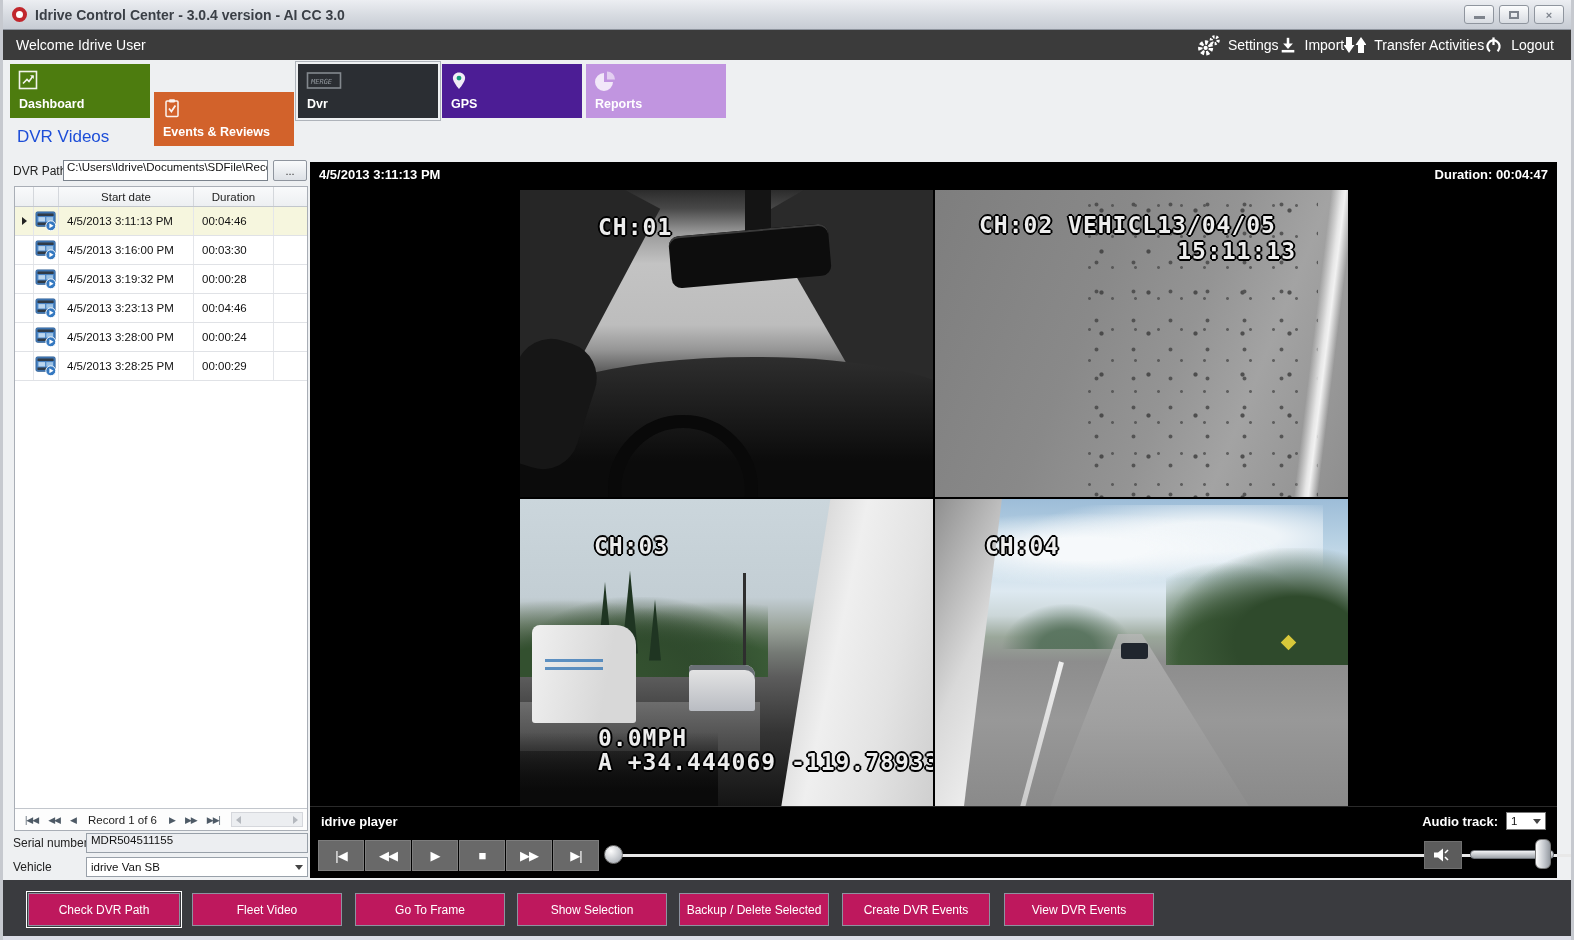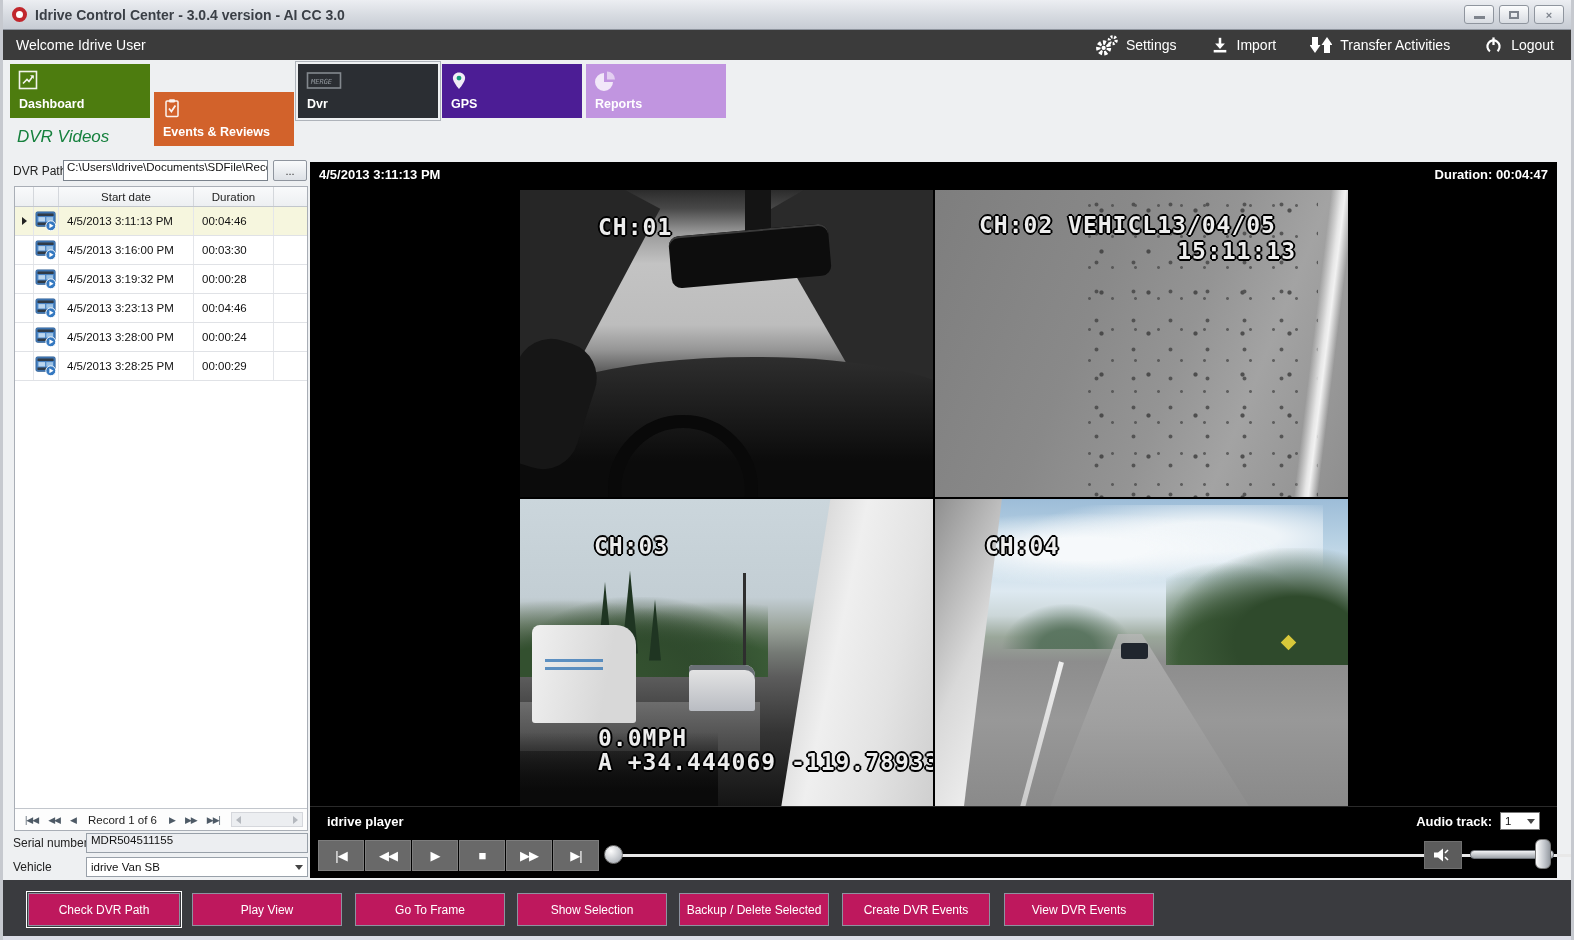--- a/index.html
+++ b/index.html
@@ -14,31 +14,31 @@
   .title-text { font-size:14px; font-weight:bold; color:#3a3f46; }
   .win-controls { position:absolute; right:10px; top:5px; display:flex; gap:5px; }
   .win-btn { width:30px; height:19px; background:linear-gradient(#fbfcfd,#d8dce2); border:1px solid #8f959e;
     border-radius:3px; color:#7d838c; display:flex; align-items:center; justify-content:center; font-size:11px; font-weight:bold; }
   .glyph-min { width:11px; height:3px; background:#7d838c; margin-top:6px; }
   .glyph-max { width:10px; height:8px; border:2px solid #7d838c; }
 
   
   .topbar { position:absolute; top:30px; left:0; right:0; height:30px; background:#3b3b3b; display:flex; align-items:center; color:#fff; }
   .welcome { padding-left:16px; font-size:14px; }
-  .actions { margin-left:auto; display:flex; align-items:center; gap:34px; padding-right:20px; }
+  .actions { margin-left:auto; display:flex; align-items:center; padding-right:20px; }
   .action { display:flex; align-items:center; gap:8px; font-size:14px; cursor:default; }
 
   
   .tabbar { position:absolute; top:64px; left:10px; display:flex; gap:4px; }
   .tab { width:140px; height:54px; position:relative; color:#fff; }
   .tab.selected { outline:1px solid #aeb3ba; outline-offset:2px; }
   .tab .ticon { position:absolute; top:6px; left:8px; opacity:.92; }
   .tab .tlabel { position:absolute; bottom:7px; left:9px; font-weight:bold; font-size:12.5px; }
 
-  .page-title { position:absolute; top:127px; left:17px; font-size:17px; color:#15803d;font-style:italic; }
+  .page-title { position:absolute; top:127px; left:17px; font-size:17px; color:#1d4ed8; }
 
   
   .path-label { position:absolute; top:164px; left:13px; font-size:12px; color:#222; }
   .path-input { position:absolute; top:160px; left:63px; width:205px; height:21px; border:1px solid #7a828c;
     font-size:11.5px; padding:0 3px; color:#111; background:#fff; white-space:nowrap; overflow:hidden; font-family:"Liberation Sans",sans-serif; }
   .browse-btn { position:absolute; top:160px; left:273px; width:34px; height:21px;
     background:linear-gradient(#fafbfc,#dde1e6); border:1px solid #8f959e; border-radius:2px;
     font-size:11px; color:#333; display:flex; align-items:center; justify-content:center; }
 
   
@@ -134,21 +134,21 @@
   .q4-van-edge { position:absolute; left:0; top:0; width:27%; height:100%; clip-path:polygon(0 0, 60% 0, 26% 100%, 0 100%);
     background:linear-gradient(115deg,#8f8f8f,#d9d9d9 42%,#f2f2f2 75%); }
   .q4-roadlight { position:absolute; left:28%; top:44%; width:48%; height:56%; clip-path:polygon(34% 0, 46% 0, 100% 100%, 0 100%);
     background:linear-gradient(#b7b7b7,#8f8f8f); opacity:.75; }
   .q4-lane { position:absolute; left:30%; top:53%; width:5px; height:50%; background:linear-gradient(#efefef,#c9c9c9); transform:rotate(15deg); transform-origin:top; }
   .q4-car { position:absolute; left:45%; top:47%; width:27px; height:16px; background:#20262e; border-radius:3px; }
   .q4-sign { position:absolute; right:13%; top:45%; width:11px; height:11px; background:#d8c83a; transform:rotate(45deg); }
 
   
   .p-titlebar { position:absolute; left:0; right:0; top:644px; height:29px; border-top:1px solid #2a2a2a;
-    display:flex; align-items:center; font-size:13px; font-weight:bold; padding:0 17px; }
+    display:flex; align-items:center; font-size:13px; font-weight:bold; padding:0 11px; }
   .audio-wrap { margin-left:auto; display:flex; align-items:center; gap:8px; }
   .audio-select { width:40px; height:18px; background:#fff; color:#111; font-weight:normal; font-size:11.5px;
     display:flex; align-items:center; padding:0 4px; border:1px solid #777; }
   .controls-row { position:absolute; left:0; right:0; top:676px; height:40px; }
   .pc-btn { position:absolute; top:2px; width:46px; height:31px; background:#696969; border:1px solid #7d7d7d;
     color:#fff; font-size:13px; display:flex; align-items:center; justify-content:center; letter-spacing:-1px; }
   .seek-track { position:absolute; left:300px; top:16px; width:1104px; height:3px; background:#e8e8e8; border-radius:2px; }
   .seek-thumb { position:absolute; left:294px; top:7px; width:19px; height:19px; border-radius:50%;
     background:radial-gradient(circle at 35% 30%, #fdfdfd, #b9bdc3 70%, #8e939a); border:1px solid #777; }
   .mute-btn { position:absolute; left:1114px; top:3px; width:38px; height:28px; background:#5c5c5c; border:1px solid #6f6f6f;
@@ -488,21 +488,21 @@
           <polyline points="16,14 13,11" stroke="#fff" stroke-width="1.6" fill="none"></polyline>
         </svg>
       </div>
       <div class="vol-track"></div>
       <div class="vol-thumb"></div>
     </div>
   </div>
 
   <div class="footer">
     <div class="fbtn focused" style="left:28px;  width:152px">Check DVR Path</div>
-    <div class="fbtn" style="left:192px;  width:150px">Play View</div>
+    <div class="fbtn" style="left:192px;  width:150px">Fleet Video</div>
     <div class="fbtn" style="left:355px;  width:150px">Go To Frame</div>
     <div class="fbtn" style="left:517px;  width:150px">Show Selection</div>
     <div class="fbtn" style="left:679px;  width:150px">Backup / Delete Selected</div>
     <div class="fbtn" style="left:842px;  width:148px">Create DVR Events</div>
     <div class="fbtn" style="left:1004px; width:150px">View DVR Events</div>
   </div>
   <div class="bottom-strip"></div>
   <div class="edge-l"></div>
   <div class="edge-r"></div>
 </div>

